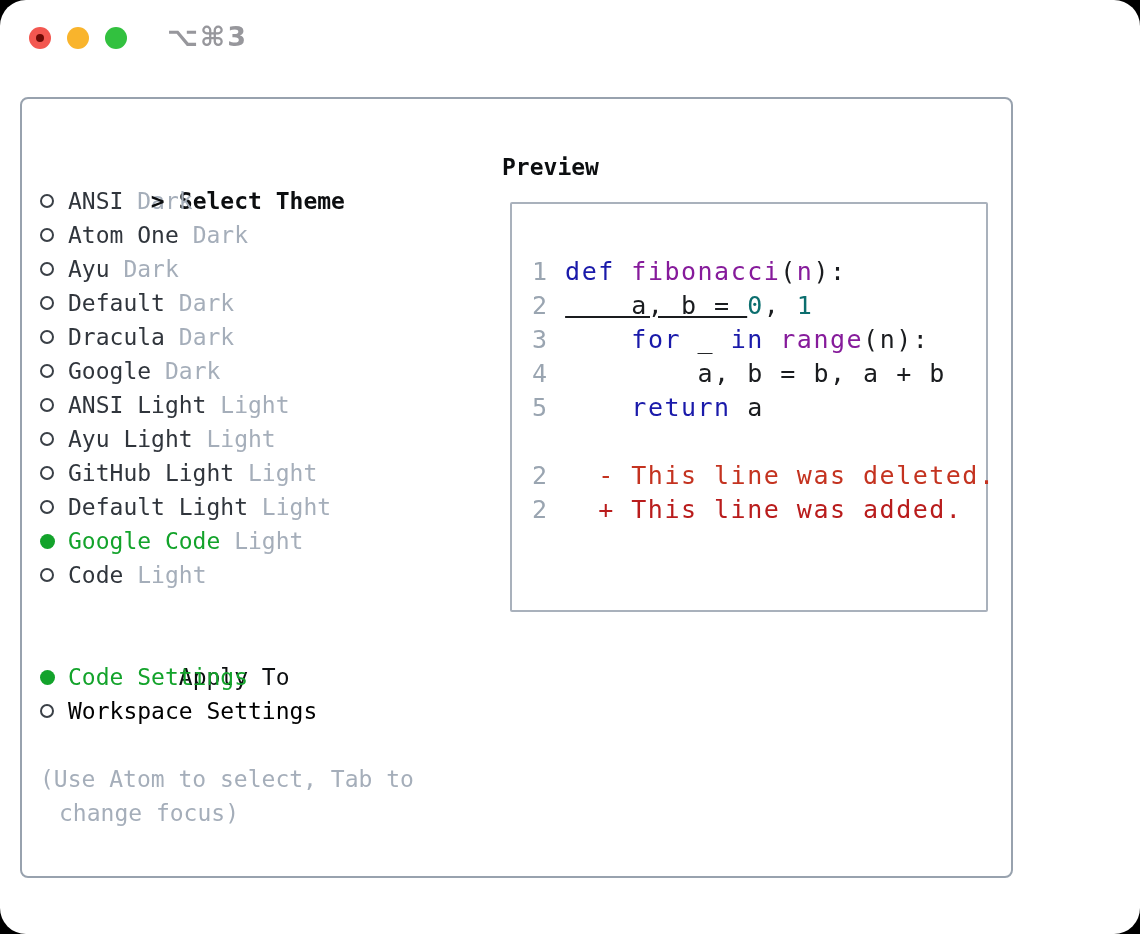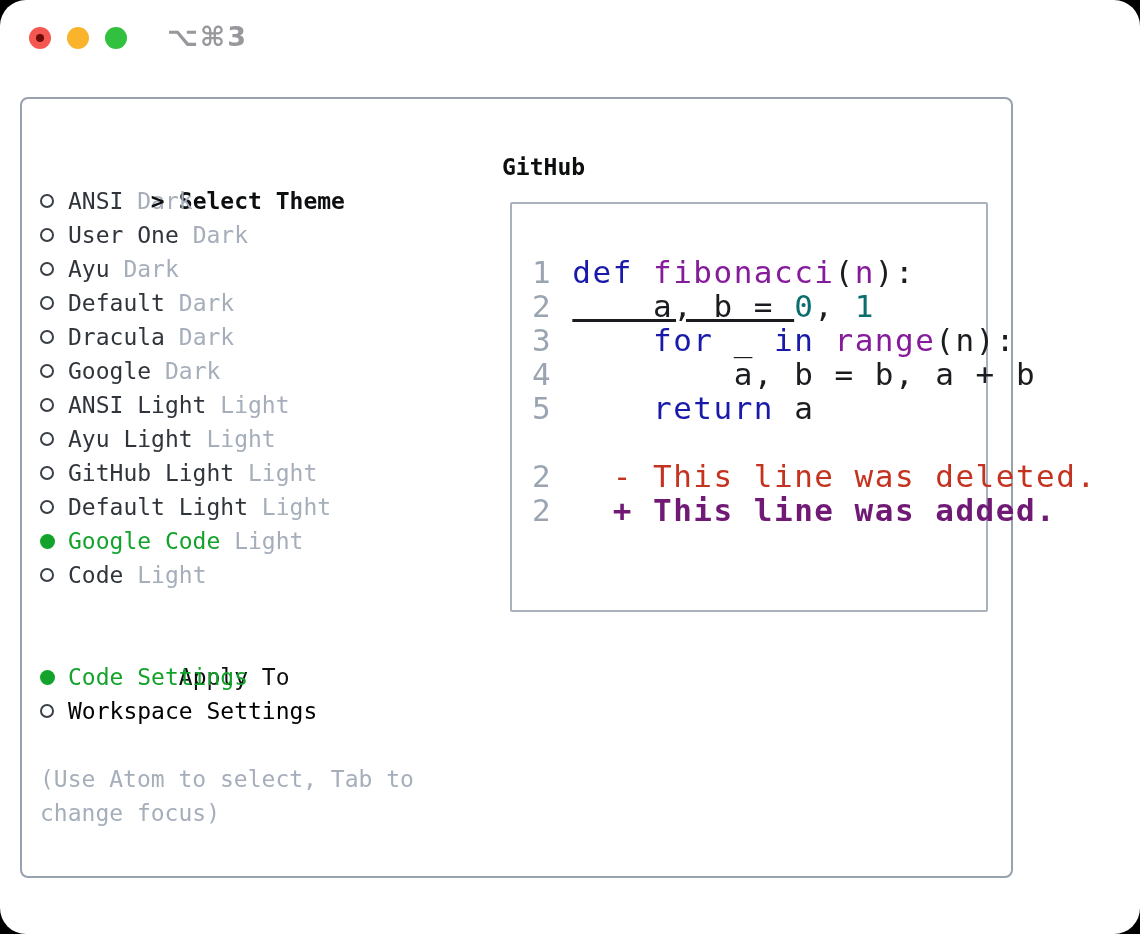--- a/index.html
+++ b/index.html
@@ -29,21 +29,21 @@
   .cursor{font-weight:bold;}
   .spacer{height:34px;}
   .hdr{font-weight:bold;}
 
   
   .preview-title{position:absolute;left:480px;top:51px;height:34px;line-height:34px;
        font-size:23px;font-weight:bold;}
   .preview-box{position:absolute;left:488px;top:103px;width:478px;height:410px;
        border:2px solid #a9b1bc;border-radius:2px;box-sizing:border-box;background:#fff;}
   .code-area{position:absolute;left:20px;top:51px;}
-  .crow{height:34px;line-height:34px;white-space:pre;font-size:31px;letter-spacing:1.5px;}
+  .crow{height:34px;line-height:34px;white-space:pre;font-size:25px;letter-spacing:1.5px;}
 </style>
 </head>
 <body>
 
 <div class="window">
 
   <div class="titlebar">
     <div class="light red" style="background: rgb(243, 87, 80);"></div>
     <div class="light yellow" style="background: rgb(249, 180, 44);"></div>
     <div class="light green" style="background: rgb(50, 193, 63);"></div>
@@ -51,21 +51,21 @@
   <div class="win-title" style="color: rgb(151, 151, 156);">⌥⌘3</div>
 
   <div class="main-box">
 
     <div class="left-panel">
       <div class="row" style="color: rgb(12, 14, 16);">
         <span class="mkcol cursor">&gt;</span><span class="hdr">Select Theme</span>
       </div>
       <div id="themes-container">
           <div class="row"><span class="mkcol"><span class="radio"></span></span><span style="color: rgb(48, 53, 60);">ANSI</span><span style="color: rgb(165, 174, 186);"> Dark</span></div>
-          <div class="row"><span class="mkcol"><span class="radio"></span></span><span style="color: rgb(48, 53, 60);">User One</span><span style="color: rgb(165, 174, 186);"> Dark</span></div>
+          <div class="row"><span class="mkcol"><span class="radio"></span></span><span style="color: rgb(48, 53, 60);">Atom One</span><span style="color: rgb(165, 174, 186);"> Dark</span></div>
           <div class="row"><span class="mkcol"><span class="radio"></span></span><span style="color: rgb(48, 53, 60);">Ayu</span><span style="color: rgb(165, 174, 186);"> Dark</span></div>
           <div class="row"><span class="mkcol"><span class="radio"></span></span><span style="color: rgb(48, 53, 60);">Default</span><span style="color: rgb(165, 174, 186);"> Dark</span></div>
           <div class="row"><span class="mkcol"><span class="radio"></span></span><span style="color: rgb(48, 53, 60);">Dracula</span><span style="color: rgb(165, 174, 186);"> Dark</span></div>
           <div class="row"><span class="mkcol"><span class="radio"></span></span><span style="color: rgb(48, 53, 60);">Google</span><span style="color: rgb(165, 174, 186);"> Dark</span></div>
           <div class="row"><span class="mkcol"><span class="radio"></span></span><span style="color: rgb(48, 53, 60);">ANSI Light</span><span style="color: rgb(165, 174, 186);"> Light</span></div>
           <div class="row"><span class="mkcol"><span class="radio"></span></span><span style="color: rgb(48, 53, 60);">Ayu Light</span><span style="color: rgb(165, 174, 186);"> Light</span></div>
           <div class="row"><span class="mkcol"><span class="radio"></span></span><span style="color: rgb(48, 53, 60);">GitHub Light</span><span style="color: rgb(165, 174, 186);"> Light</span></div>
           <div class="row"><span class="mkcol"><span class="radio"></span></span><span style="color: rgb(48, 53, 60);">Default Light</span><span style="color: rgb(165, 174, 186);"> Light</span></div>
           <div class="row"><span class="mkcol"><span class="radio sel"></span></span><span style="color: rgb(19, 163, 43);">Google Code</span><span style="color: rgb(165, 174, 186);"> Light</span></div>
           <div class="row"><span class="mkcol"><span class="radio"></span></span><span style="color: rgb(48, 53, 60);">Code</span><span style="color: rgb(165, 174, 186);"> Light</span></div>
@@ -73,32 +73,32 @@
       <div class="spacer"></div>
       <div class="row" style="color: rgb(12, 14, 16);">
         <span class="mkcol"></span><span>Apply To</span>
       </div>
       <div id="apply-container">
           <div class="row"><span class="mkcol"><span class="radio sel"></span></span><span style="color: rgb(19, 163, 43);">Code Settings</span></div>
           <div class="row"><span class="mkcol"><span class="radio"></span></span><span style="color: #000000;">Workspace Settings</span></div>
         </div>
       <div class="spacer"></div>
       <div class="row" style="color: rgb(165, 174, 186);">(Use Atom to select, Tab to</div>
-      <div class="row" style="color: rgb(165, 174, 186);">change focus)</div>
+      <div class="row" style="color: rgb(165, 174, 186); margin-left: 19px;">change focus)</div>
     </div>
 
-    <div class="preview-title" style="color: rgb(12, 14, 16);">GitHub</div>
+    <div class="preview-title" style="color: rgb(12, 14, 16);">Preview</div>
 
     <div class="preview-box">
       <div class="code-area" id="code-container">
           <div class="crow"><span style="color: rgb(154, 165, 177);">1 </span><span style="color: rgb(26, 26, 170);">def</span><span style="color: rgb(26, 28, 31);"> </span><span style="color: rgb(134, 27, 155);">fibonacci</span><span style="color: rgb(26, 28, 31);">(</span><span style="color: rgb(134, 27, 155);">n</span><span style="color: rgb(26, 28, 31);">):</span></div>
           <div class="crow"><span style="color: rgb(154, 165, 177);">2 </span><span style="color: rgb(26, 28, 31); text-decoration: underline;">    a, b = </span><span style="color: rgb(11, 110, 110);">0</span><span style="color: rgb(26, 28, 31);">, </span><span style="color: rgb(11, 110, 110);">1</span></div>
           <div class="crow"><span style="color: rgb(154, 165, 177);">3 </span><span style="color: rgb(26, 28, 31);">    </span><span style="color: rgb(26, 26, 170);">for</span><span style="color: rgb(26, 28, 31);"> _ </span><span style="color: rgb(26, 26, 170);">in</span><span style="color: rgb(26, 28, 31);"> </span><span style="color: rgb(134, 27, 155);">range</span><span style="color: rgb(26, 28, 31);">(n):</span></div>
           <div class="crow"><span style="color: rgb(154, 165, 177);">4 </span><span style="color: rgb(26, 28, 31);">        a, b = b, a + b</span></div>
           <div class="crow"><span style="color: rgb(154, 165, 177);">5 </span><span style="color: rgb(26, 28, 31);">    </span><span style="color: rgb(26, 26, 170);">return</span><span style="color: rgb(26, 28, 31);"> a</span></div>
           <div class="crow"><span style="color: rgb(154, 165, 177);"></span></div>
           <div class="crow"><span style="color: rgb(154, 165, 177);">2 </span><span style="color: rgb(196, 51, 32);">  - This line was deleted.</span></div>
-          <div class="crow"><span style="color: rgb(154, 165, 177);">2 </span><span style="color: #701a75; font-weight: bold;">  + This line was added.</span></div>
+          <div class="crow"><span style="color: rgb(154, 165, 177);">2 </span><span style="color: #b91c1c;">  + This line was added.</span></div>
         </div>
     </div>
 
   </div>
 </div>
 
 </body></html>

